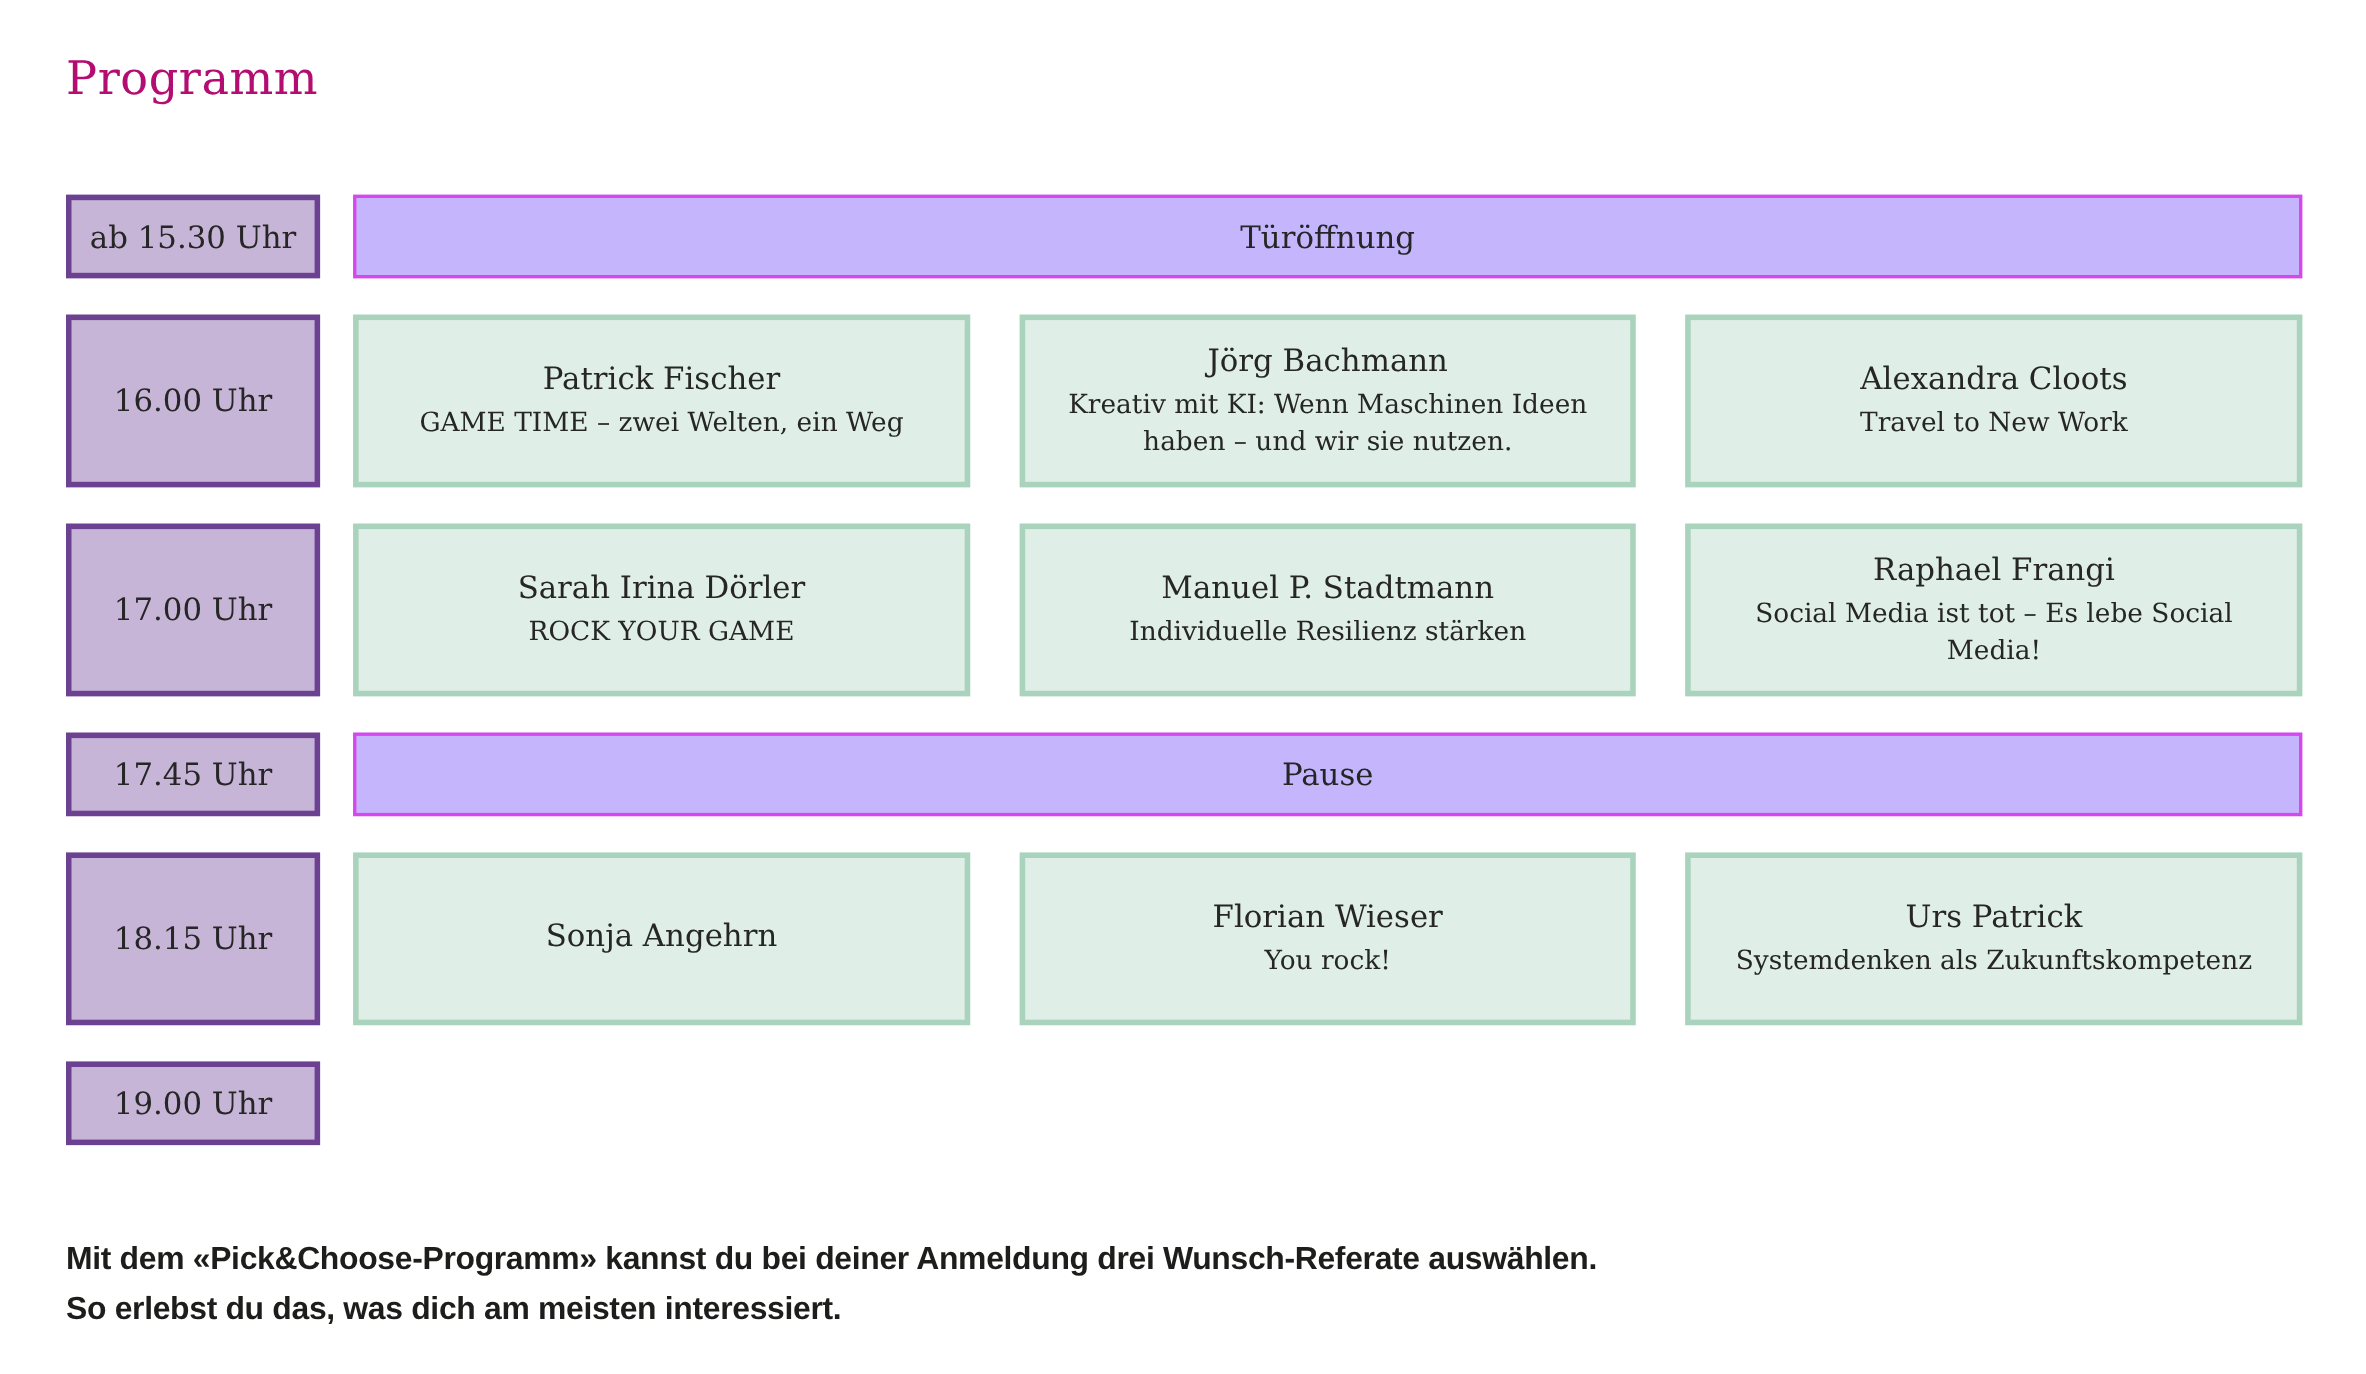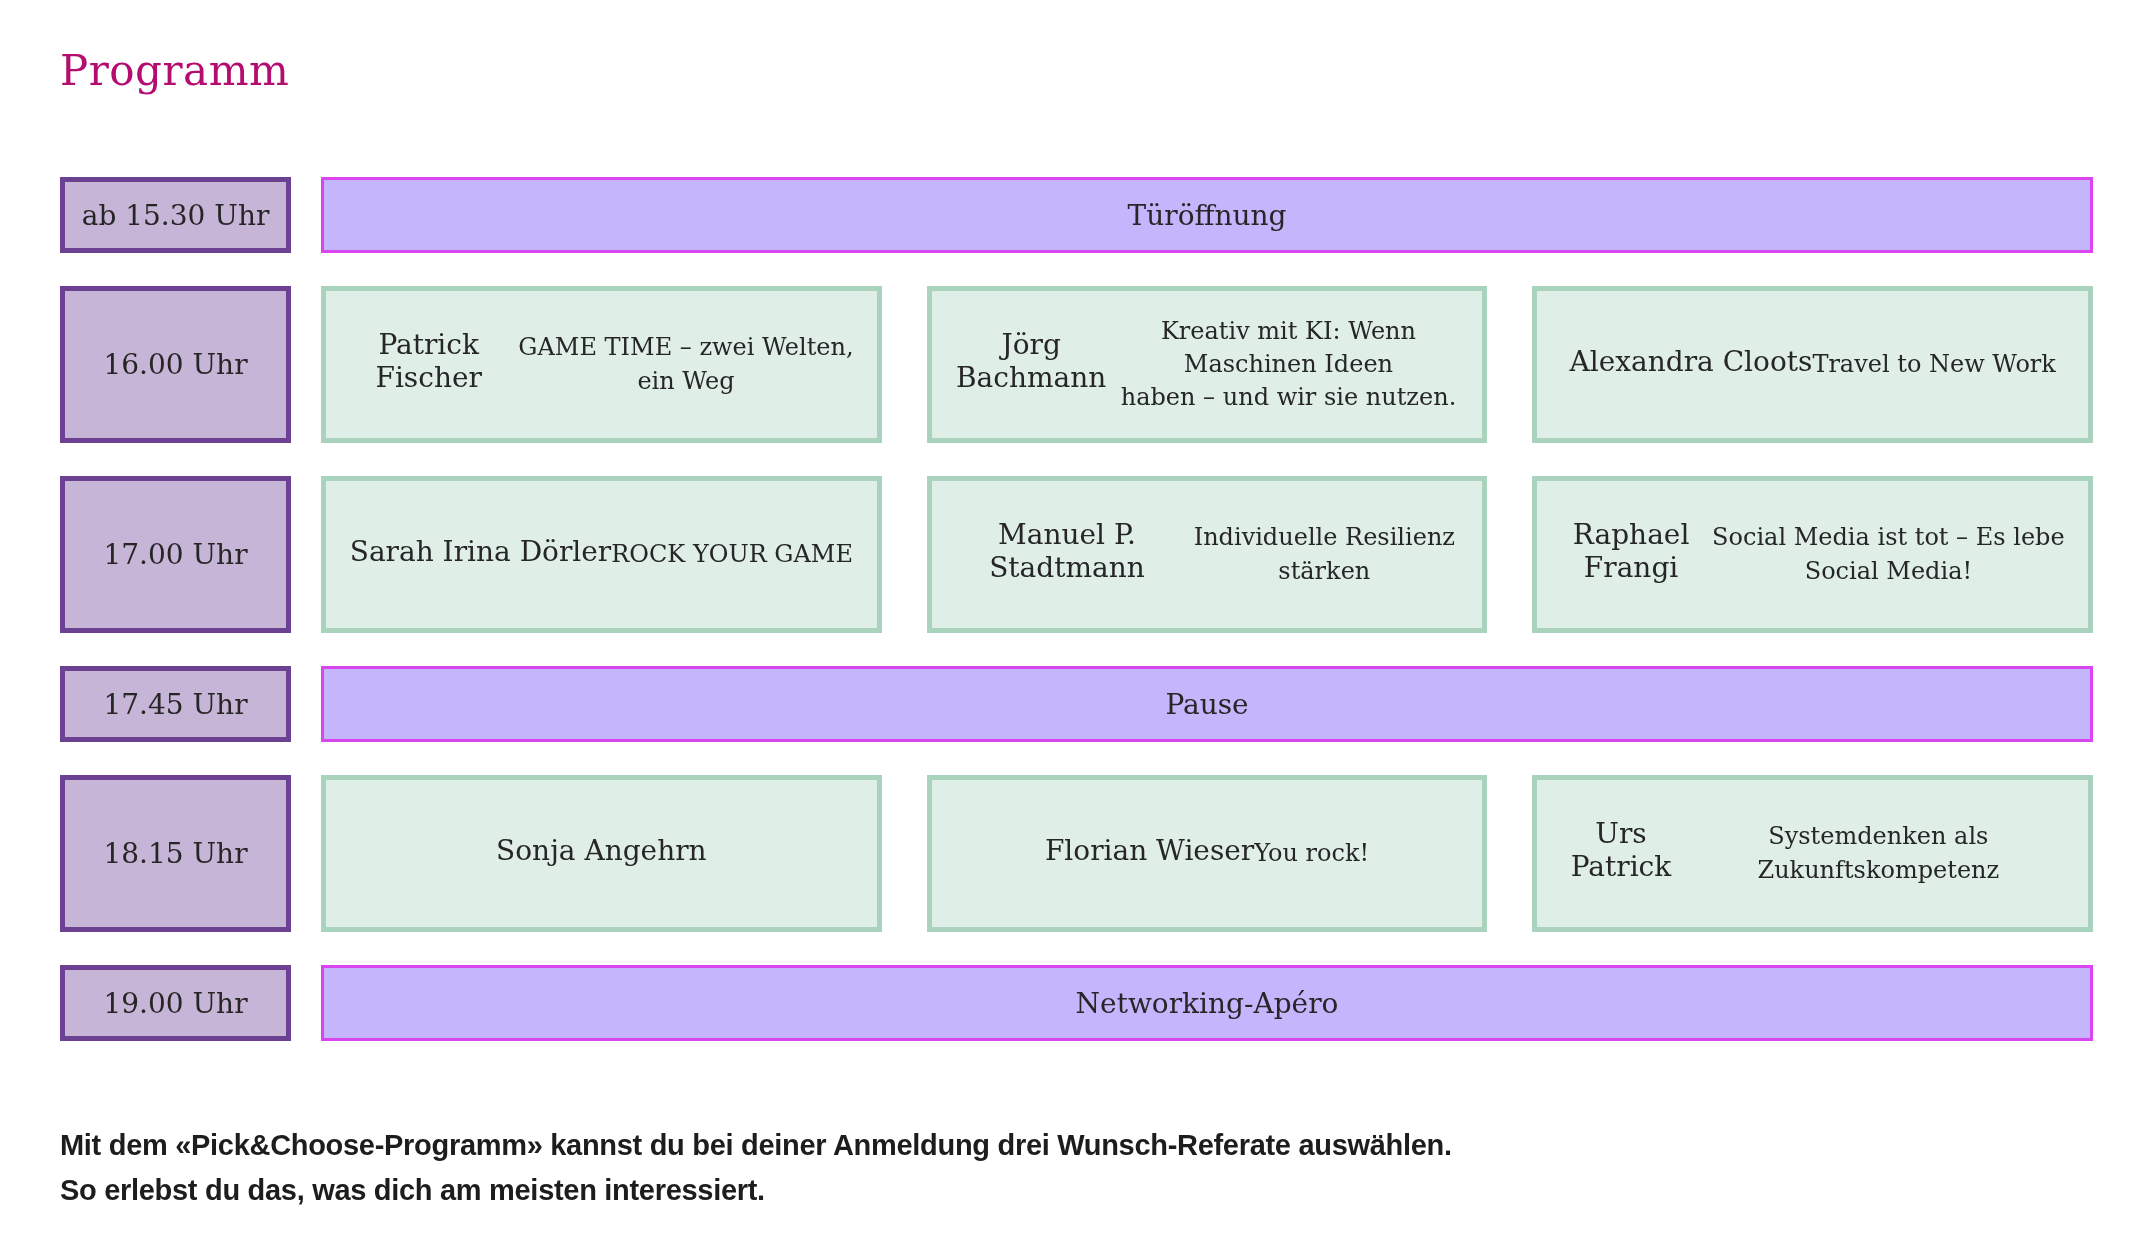--- a/index.html
+++ b/index.html
@@ -37,21 +37,21 @@
     display: flex; align-items: center; justify-content: center;
     font-size: 28px;
     text-align: left;
   }
   .talks { flex: 1; display: flex; gap: 45px; }
   .talk {
     flex: 1;
     box-sizing: border-box;
     border: 5px solid #a9d3bc;
     background: #dfeee6;
-    display: flex; flex-direction: row;
+    display: flex; flex-direction: column;
     align-items: center; justify-content: center;
     text-align: center;
     padding: 8px 18px;
   }
   .speaker { font-size: 28px; margin-bottom: 7px; }
   .talk-title { font-size: 24px; line-height: 1.38; white-space: pre-line; }
   .footer {
     margin-top: 82px;
     font-family: "Liberation Sans", sans-serif;
     font-weight: 700;
@@ -122,21 +122,20 @@
             <div class="talk-title">You rock!</div>
           </div>
           <div class="talk">
             <div class="speaker">Urs Patrick</div>
             <div class="talk-title">Systemdenken als Zukunftskompetenz</div>
           </div>
         </div>
       </div>
       <div class="row small">
         <div class="time-cell">19.00 Uhr</div>
-        <div class="banner">Networking-Apéro</div>
       </div>
     </div>
 
   <div class="footer">
     <div>Mit dem «Pick&amp;Choose-Programm» kannst du bei deiner Anmeldung drei Wunsch-Referate auswählen.</div>
     <div>So erlebst du das, was dich am meisten interessiert.</div>
   </div>
 </div>
 
 </body></html>

